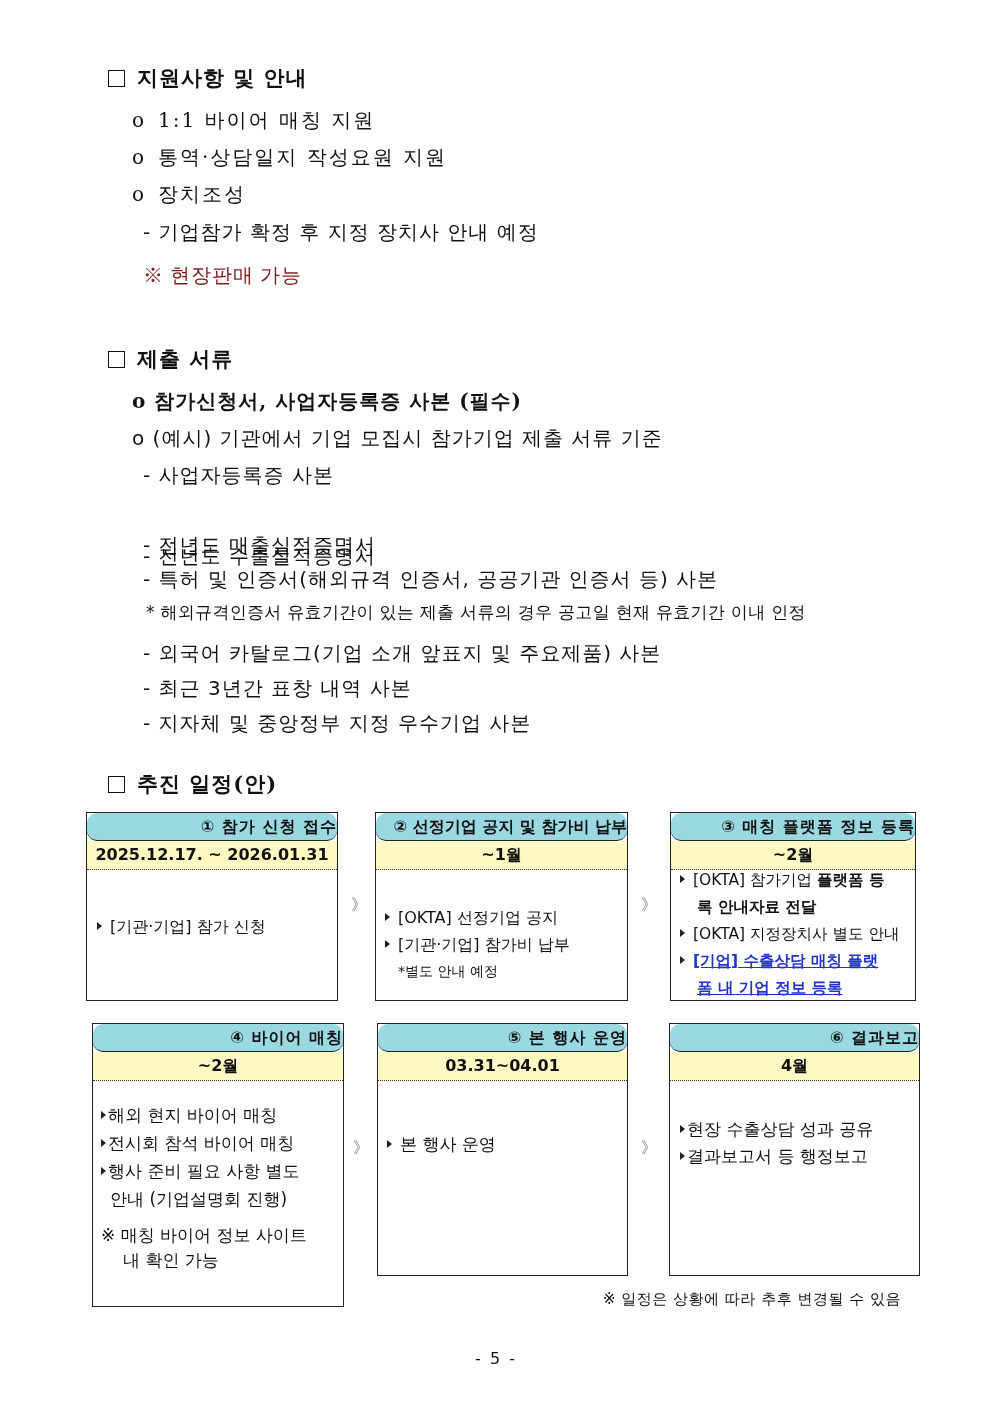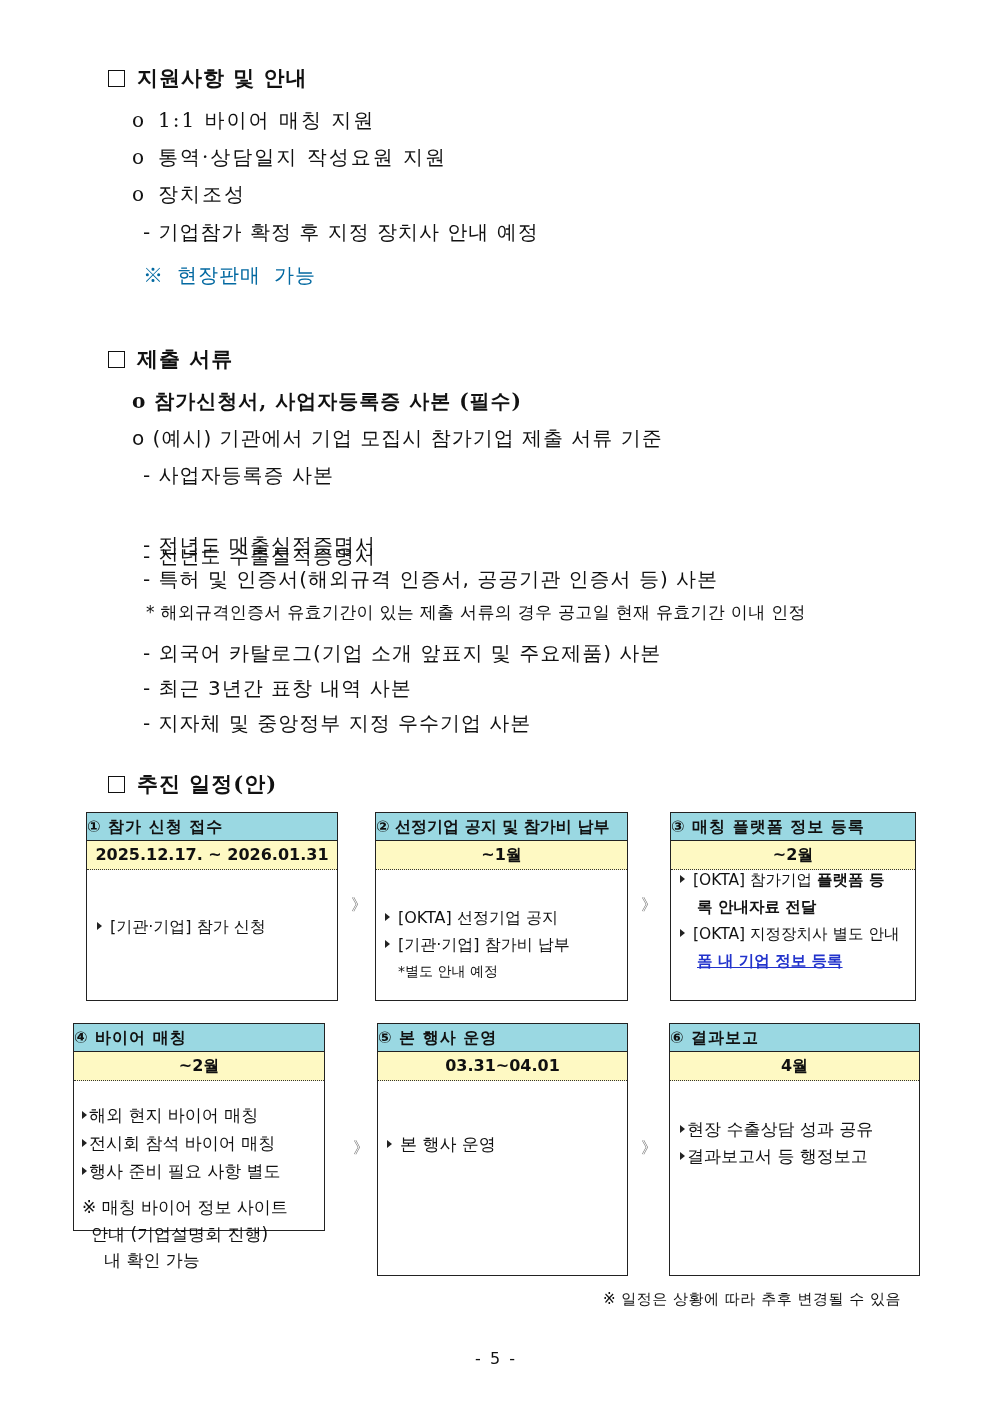--- a/index.html
+++ b/index.html
@@ -5,28 +5,28 @@
   html, body { margin:0; padding:0; background:#ffffff; }
   body { width:992px; height:1403px; position:relative; overflow:hidden;
          font-family:"DejaVu Serif","Liberation Serif",serif; color:#111; }
   .abs { position:absolute; }
   .sec-title { font-size:21px; font-weight:bold; letter-spacing:1px; }
   .sec-title .box { display:inline-block; width:17px; height:17px; border:1.5px solid #111;
                     vertical-align:-2px; margin-right:12px; box-sizing:border-box; }
   .line { font-size:20px; letter-spacing:2px; white-space:nowrap; }
   .line.sans { font-family:"DejaVu Sans","Liberation Sans",sans-serif; letter-spacing:1px; }
   .bullet-o { display:inline-block; width:26px; }
-  .note-blue { color:#0369a1; font-family:Liberation Mono, monospace; font-size:20px; letter-spacing:1px;}
+  .note-blue { color:#7f1d1d; font-family:Liberation Serif, serif; font-size:20px; letter-spacing:1px;}
   .small-note { font-family:"DejaVu Sans","Liberation Sans",sans-serif; font-size:17px; white-space:nowrap; letter-spacing:0.3px;}
   .bold { font-weight:bold; }
 
   .card { position:absolute; border:1.5px solid #222; box-sizing:border-box; background:#fff;
           font-family:"DejaVu Sans","Liberation Sans",sans-serif; }
   .card .hd { background:#9ad8e2; border-bottom:1.5px solid #222; height:27px; line-height:27px;
-              text-align:left; font-weight:bold; font-size:16px; letter-spacing:1px; }
+              text-align:right; font-weight:bold; font-size:16px; letter-spacing:1px;border-radius:10px; }
   .card .dt { background:#fef9c3; border-bottom:1.5px dotted #333; height:28px; line-height:28px;
               text-align:center; font-weight:bold; font-size:16px; }
   .card .bd { position:absolute; left:0; right:0; font-size:16px; line-height:27px; }
   .tri { display:inline-block; width:0; height:0; border-top:4px solid transparent; border-bottom:4px solid transparent;
          border-left:5px solid #222; margin-right:8px; vertical-align:2px; }
   .arrow { position:absolute; font-family:"DejaVu Sans",sans-serif; font-size:16px; color:#777; }
   .link { color:#2233cc; text-decoration:underline; font-weight:bold; }
 </style>
 </head>
 <body>
@@ -78,33 +78,34 @@
 </div>
 <div class="arrow" style="left:641px;top:895px;">》</div>
 
 <div class="card" style="left:670px;top:812px;width:246px;height:189px;">
   <div class="hd">③ 매칭 플랫폼 정보 등록</div>
   <div class="dt">~2월</div>
   <div class="bd" style="top:54px;left:9px;font-size:15.5px;">
     <div><span class="tri"></span><span>[OKTA] 참가기업 </span><b>플랫폼 등</b></div>
     <div style="padding-left:17px;font-weight:bold;">록 안내자료 전달</div>
     <div><span class="tri"></span><span>[OKTA] 지정장치사 별도 안내</span></div>
+    <div><span class="tri"></span><span class="link">[기업] 수출상담 매칭 플랫</span></div>
     <div style="padding-left:17px;"><span class="link">폼 내 기업 정보 등록</span></div>
   </div>
 </div>
 
-<div class="card" style="left:73px;top:1023px;width:252px;height:208px;">
+<div class="card" style="left:92px;top:1023px;width:252px;height:284px;">
   <div class="hd">④ 바이어 매칭</div>
   <div class="dt">~2월</div>
   <div class="bd" style="top:77px;left:8px;font-size:17px;line-height:28px;">
     <div><span class="tri" style="margin-right:2px;"></span><span>해외 현지 바이어 매칭</span></div>
     <div><span class="tri" style="margin-right:2px;"></span><span>전시회 참석 바이어 매칭</span></div>
     <div><span class="tri" style="margin-right:2px;"></span><span>행사 준비 필요 사항 별도</span></div>
+    <div style="padding-left:9px;">안내 (기업설명회 진행)</div>
     <div style="margin-top:10px;line-height:25px;">※ 매칭 바이어 정보 사이트</div>
-    <div style="padding-left:9px;">안내 (기업설명회 진행)</div>
     <div style="padding-left:22px;line-height:25px;">내 확인 가능</div>
   </div>
 </div>
 <div class="arrow" style="left:353px;top:1138px;">》</div>
 
 <div class="card" style="left:377px;top:1023px;width:251px;height:253px;">
   <div class="hd">⑤ 본 행사 운영</div>
   <div class="dt">03.31~04.01</div>
   <div class="bd" style="top:107px;left:9px;font-size:17px;">
     <div><span class="tri"></span><span>본 행사 운영</span></div>

